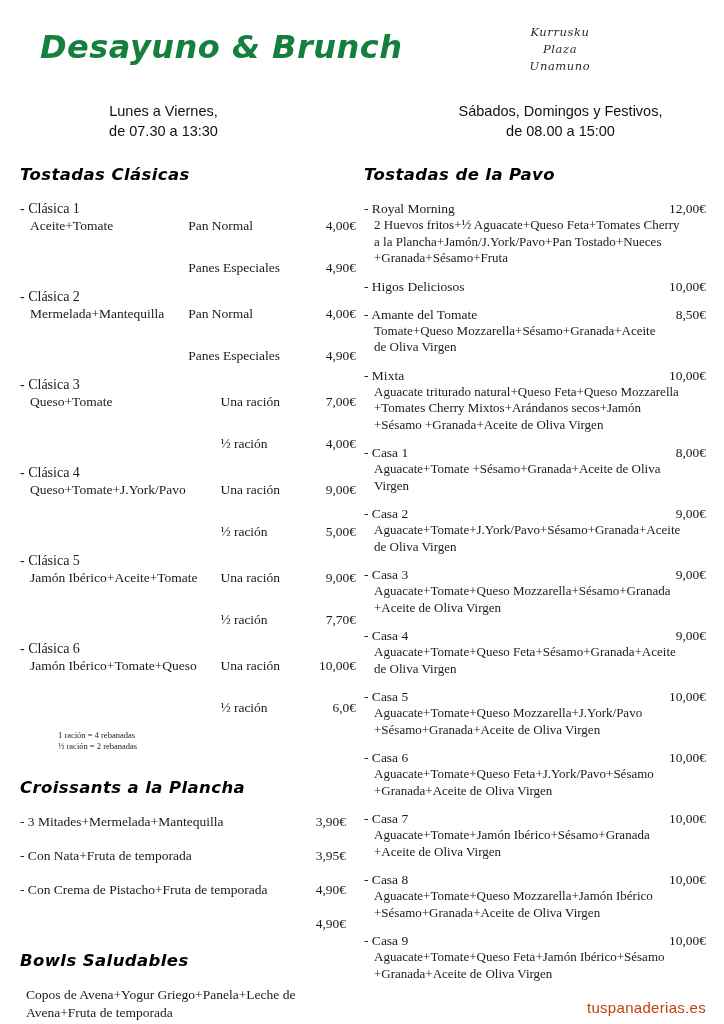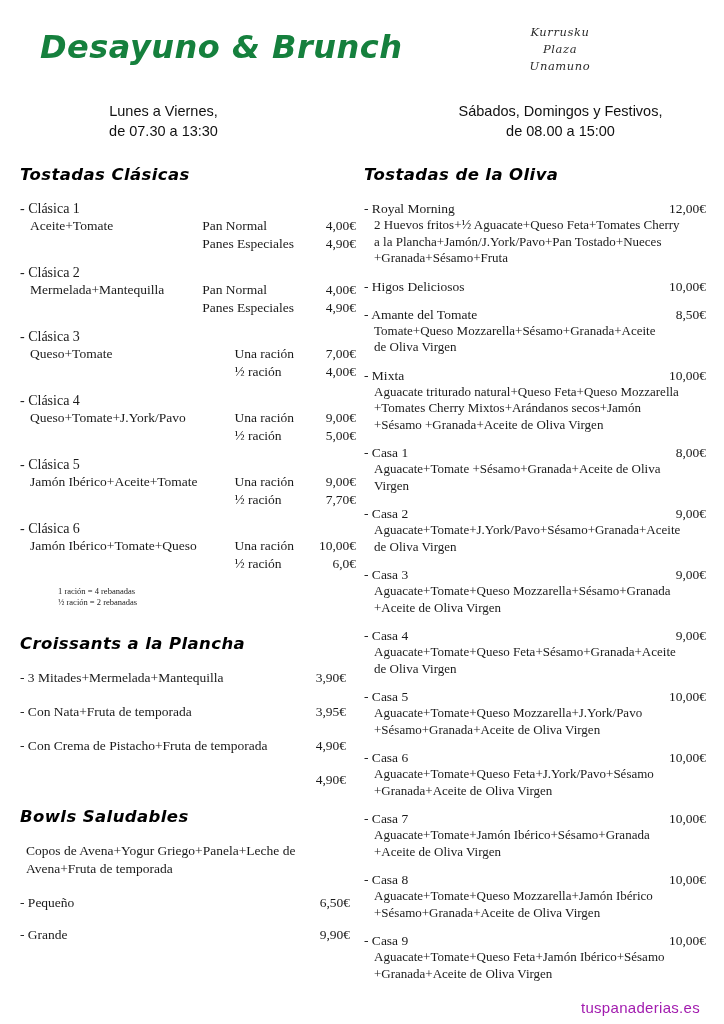--- a/index.html
+++ b/index.html
@@ -103,20 +103,21 @@
     line-height: 17.5px;
     white-space: nowrap;
     padding-left: 10px;
   }
   .classic-opts {
     margin-left: auto;
     display: grid;
     grid-template-columns: auto 52px;
     column-gap: 10px;
     row-gap: 0px;
+    gap: 24px;
   }
   .opt-label {
     font-size: 13.5px;
     line-height: 17.5px;
     white-space: nowrap;
   }
   .opt-price {
     font-size: 13.5px;
     line-height: 17.5px;
     text-align: right;
@@ -162,25 +163,25 @@
   .house-desc {
     font-size: 13px;
     line-height: 16.5px;
     padding-left: 10px;
     white-space: pre-line;
   }
 
   
   .watermark {
     position: absolute;
-    right: 24px;
+    right: 18px;
     bottom: 8px;
     font-family: "Liberation Sans", sans-serif;
     font-size: 15px;
-    color: #a21caf;
+    color: #c2410c;
     letter-spacing: 0.3px;
   }
 </style>
 </head>
 <body>
 
 <div id="page">
 
   <div id="header">
     <div class="main-title">Desayuno &amp; Brunch</div>
@@ -318,21 +319,21 @@
           <div class="simple-row bowls-row">
             <span class="simple-name">- Grande</span>
             <span class="simple-price">9,90€</span>
           </div>
         </div>
 
     </div>
 
     <div class="col col-right">
 
-      <div class="section-title">Tostadas de la Oliva</div>
+      <div class="section-title">Tostadas de la Pavo</div>
 
       <div id="house-list">
           <div class="house-item">
             <div class="house-head">
               <span class="house-name">- Royal Morning</span>
               <span class="house-price">12,00€</span>
             </div>
             <div class="house-desc">2 Huevos fritos+½ Aguacate+Queso Feta+Tomates Cherry
 a la Plancha+Jamón/J.York/Pavo+Pan Tostado+Nueces
 +Granada+Sésamo+Fruta</div>

